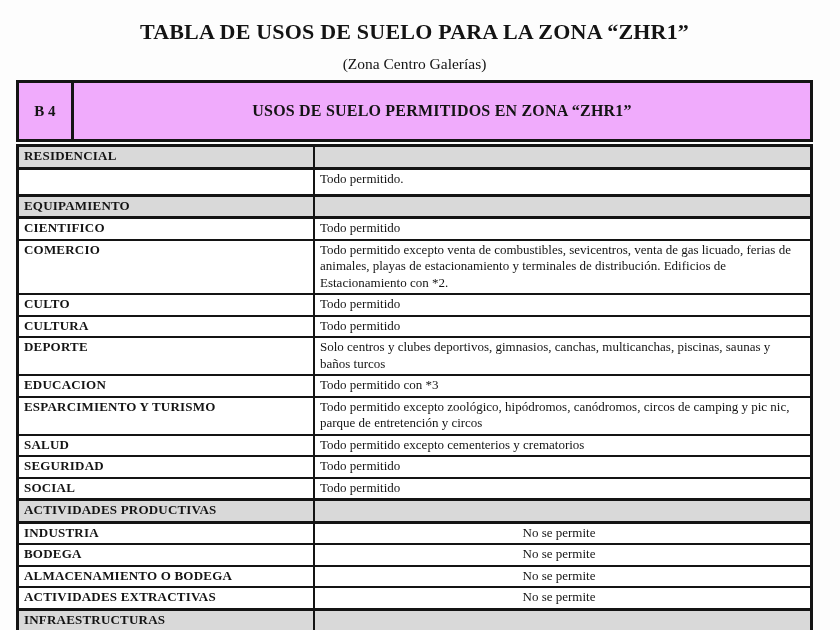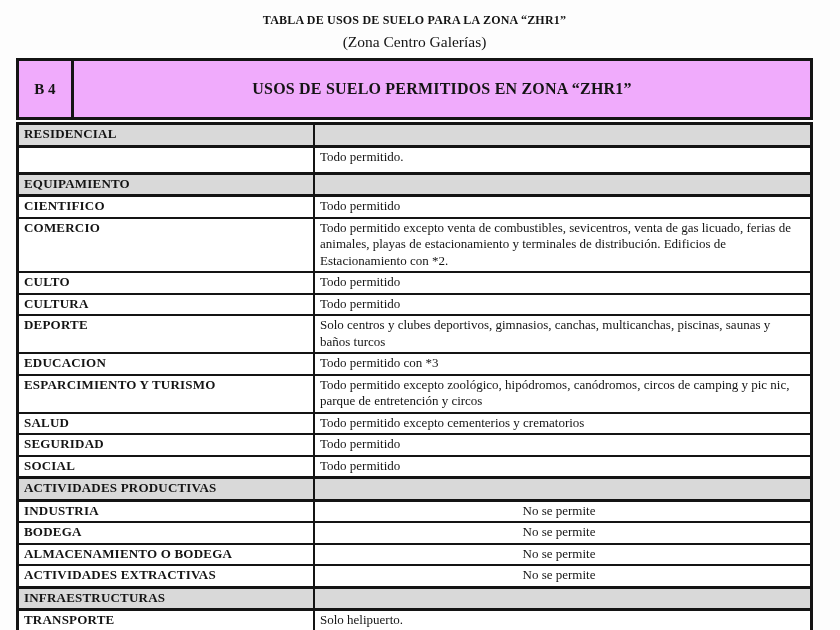--- a/index.html
+++ b/index.html
@@ -7,22 +7,22 @@
     width:840px; height:630px;
     background:#fdfdfd;
     font-family:"Liberation Serif", serif;
     color:#141414;
     position:relative;
     overflow:hidden;
   }
   .page { position:relative; padding:10px 27px 0 16px; }
 
   .doc-title {
-    text-align:center; font-weight:bold; font-size:12px;
-    letter-spacing:.2px; line-height:20px; margin:0;
+    text-align:center; font-weight:bold; font-size:22px;
+    letter-spacing:.2px; line-height:20px; margin:12px;
   }
   .doc-subtitle {
     text-align:center; font-size:15.5px; line-height:19px; margin:2px 0 0 0;
   }
 
   .header-row {
     display:flex; margin-top:7px;
     border:3px solid #141414; background:#f0abfc;
   }
   .header-code {

